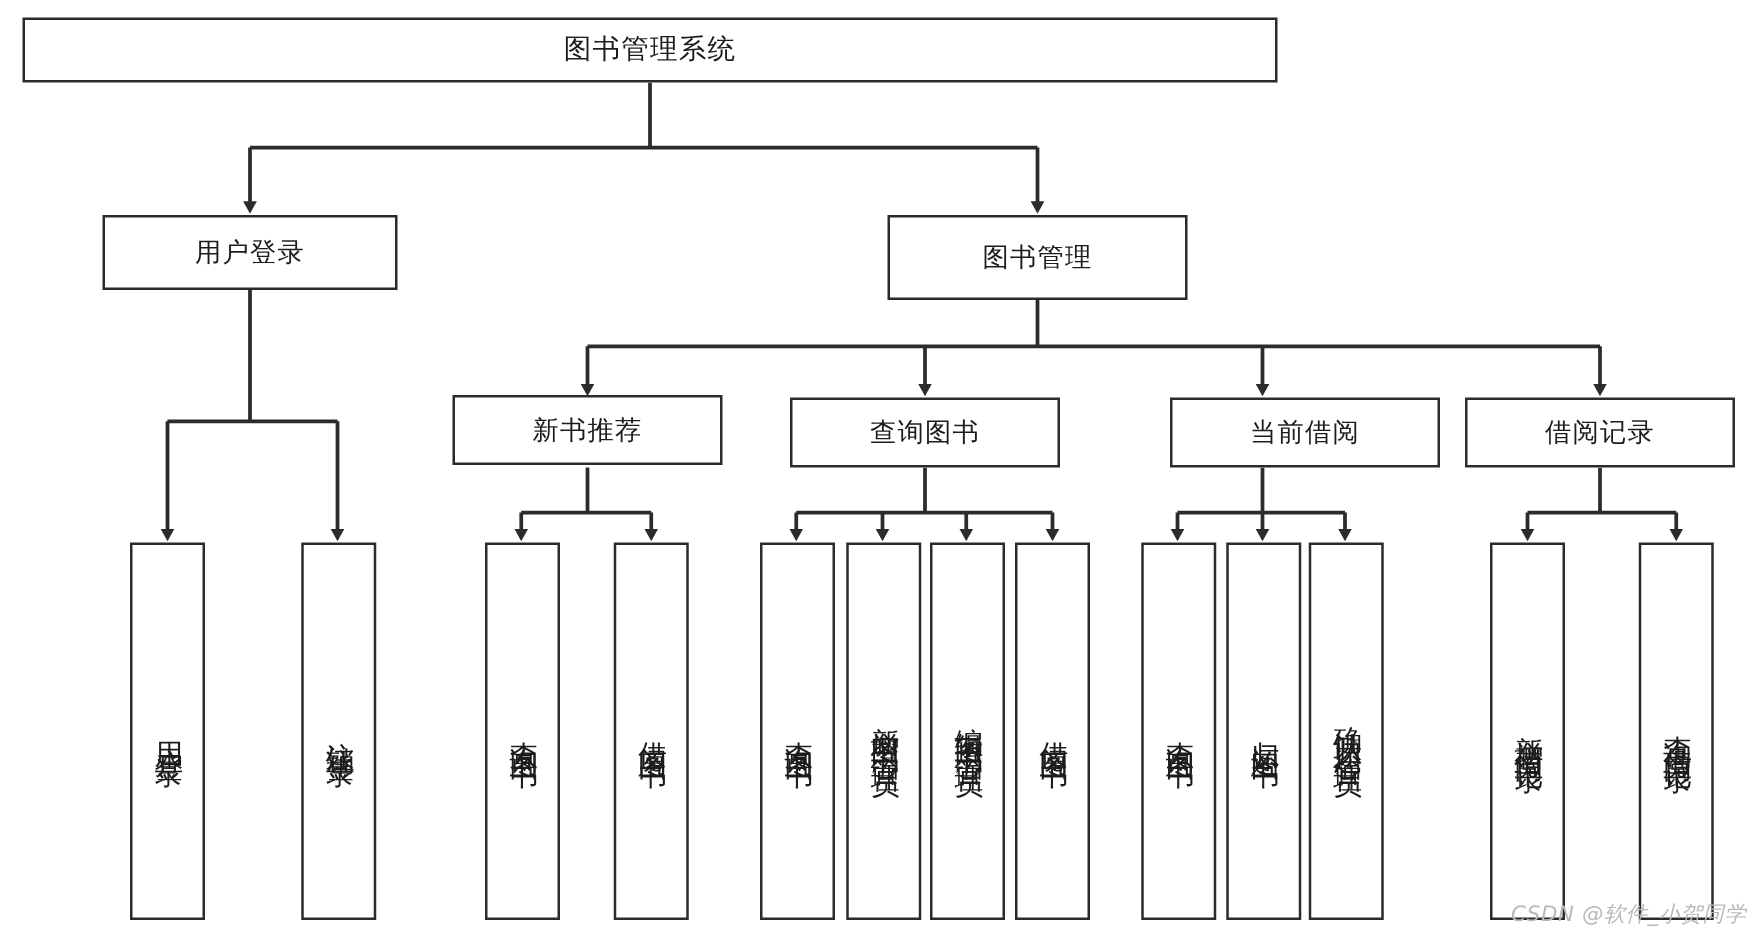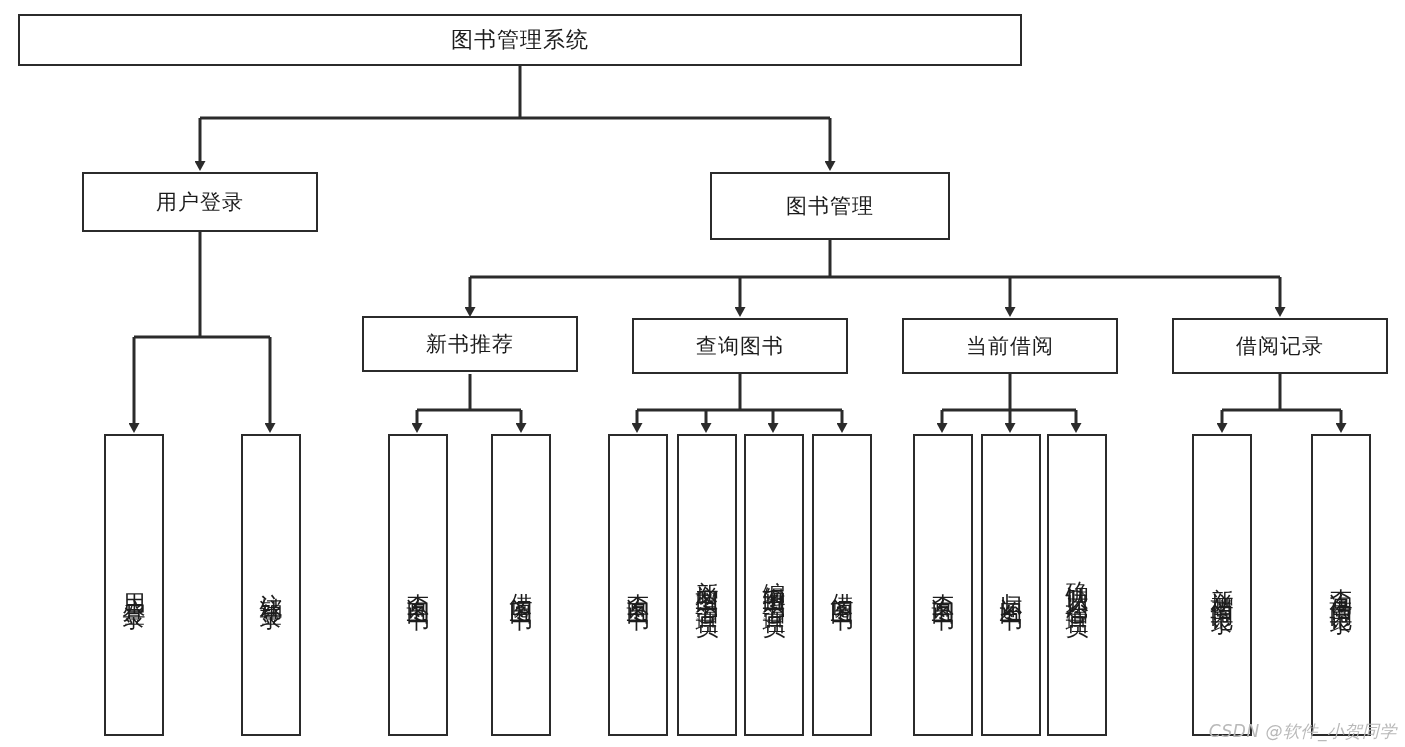--- a/index.html
+++ b/index.html
@@ -137,21 +137,21 @@
   <div class="node level2" style="left:710px; top:172px; width:240px; height:68px;">
     <span class="label">图书管理</span>
   </div>
 
   <div class="node level3" style="left:362px; top:316px; width:216px; height:56px;">
     <span class="label">新书推荐</span>
   </div>
   <div class="node level3" style="left:632px; top:318px; width:216px; height:56px;">
     <span class="label">查询图书</span>
   </div>
-  <div class="node level3" style="left:902px; top:318px; width:216px; height:56px;">
+  <div class="node level3" style="left:936px; top:318px; width:216px; height:56px;">
     <span class="label">当前借阅</span>
   </div>
   <div class="node level3" style="left:1172px; top:318px; width:216px; height:56px;text-align:center;">
     <span class="label">借阅记录</span>
   </div>
 
   <div class="node leaf" style="left: 104px; top: 434px; width: 60px; height: 302px; padding-top: 139px;">
     <span class="label">用户登录</span>
   </div>
   <div class="node leaf" style="left: 241px; top: 434px; width: 60px; height: 302px; padding-top: 139px;">

